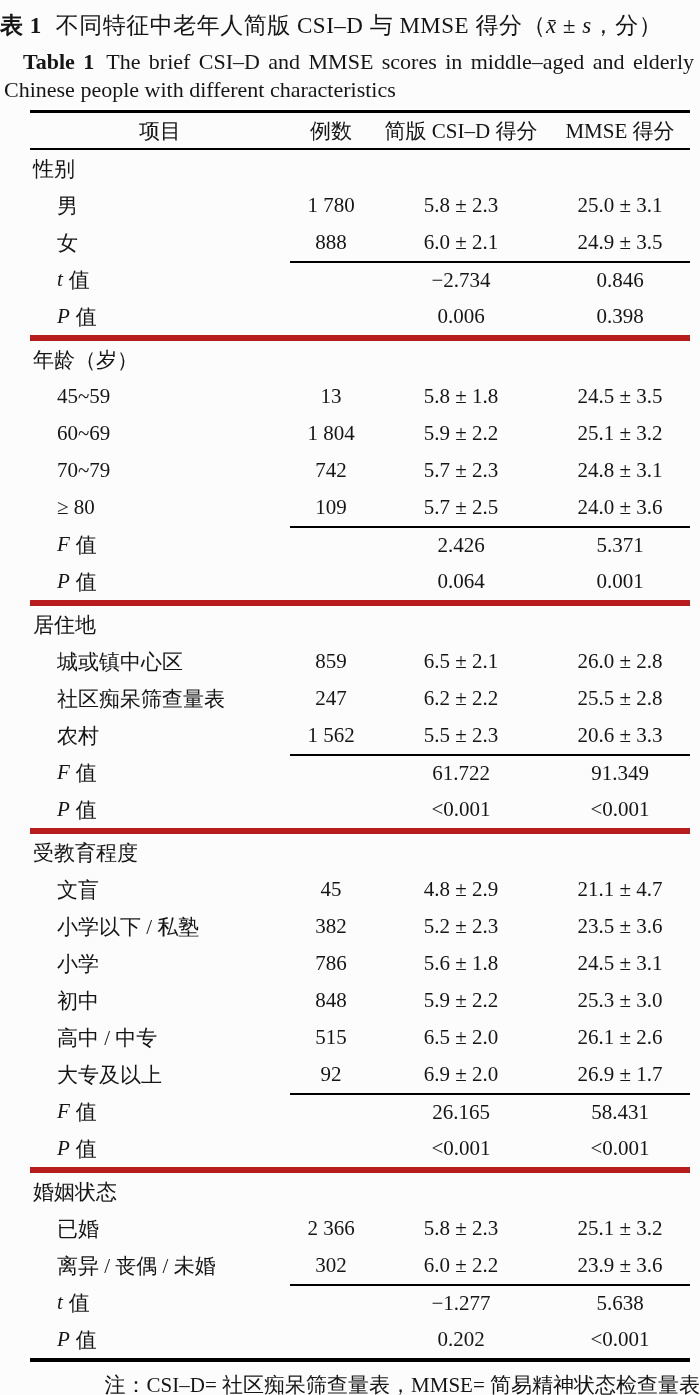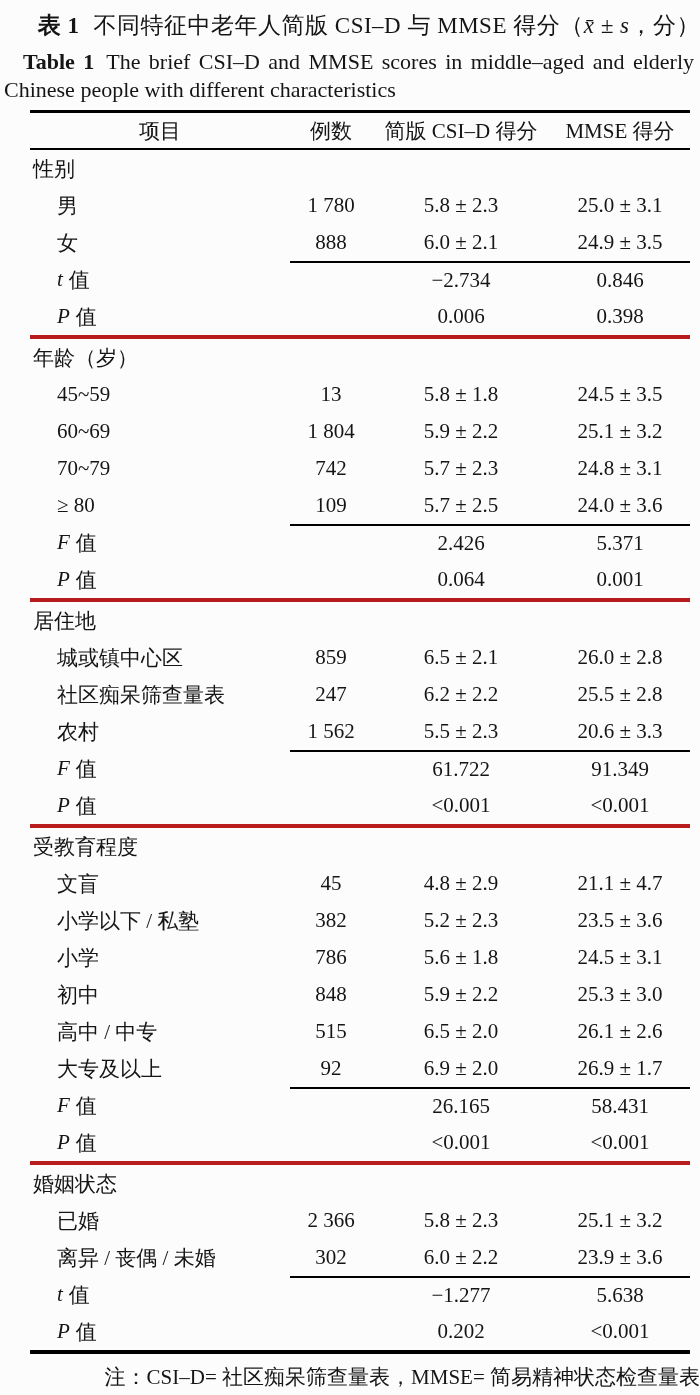--- a/index.html
+++ b/index.html
@@ -8,21 +8,21 @@
     width:700px;height:1395px;
     background:#fcfcfc;
     color:#151515;
     font-family:"Liberation Serif","DejaVu Serif",serif;
     overflow:hidden;
     box-sizing:border-box;
   }
   
   .title-zh{
     padding-top:10px;
-    text-align:right;
+    text-align:left;
     font-size:23px;
     line-height:32px;
     letter-spacing:0.5px;
   }
   .title-zh .tz-label{font-weight:bold;margin-right:14px;}
   .ital{font-style:italic;}
   .title-en{
     margin:6px 4px 0 2px;
     font-size:22px;
     line-height:28px;
@@ -45,21 +45,21 @@
   }
   .row{
     display:grid;
     grid-template-columns:260px 82px 178px 140px;
     height:37px;
   }
   .row.header-row{
     height:35px;
     border-bottom:2px solid #000;
   }
-  .section:not(:last-child){border-bottom:4px solid #b91c1c;}
+  .section:not(:last-child){border-bottom:6px solid #b91c1c;}
   .c{
     display:flex;
     align-items:center;
     justify-content:center;
     font-size:21px;
     box-sizing:border-box;
     overflow:hidden;
     white-space:nowrap;
   }
   .c1{justify-content:flex-start;}

